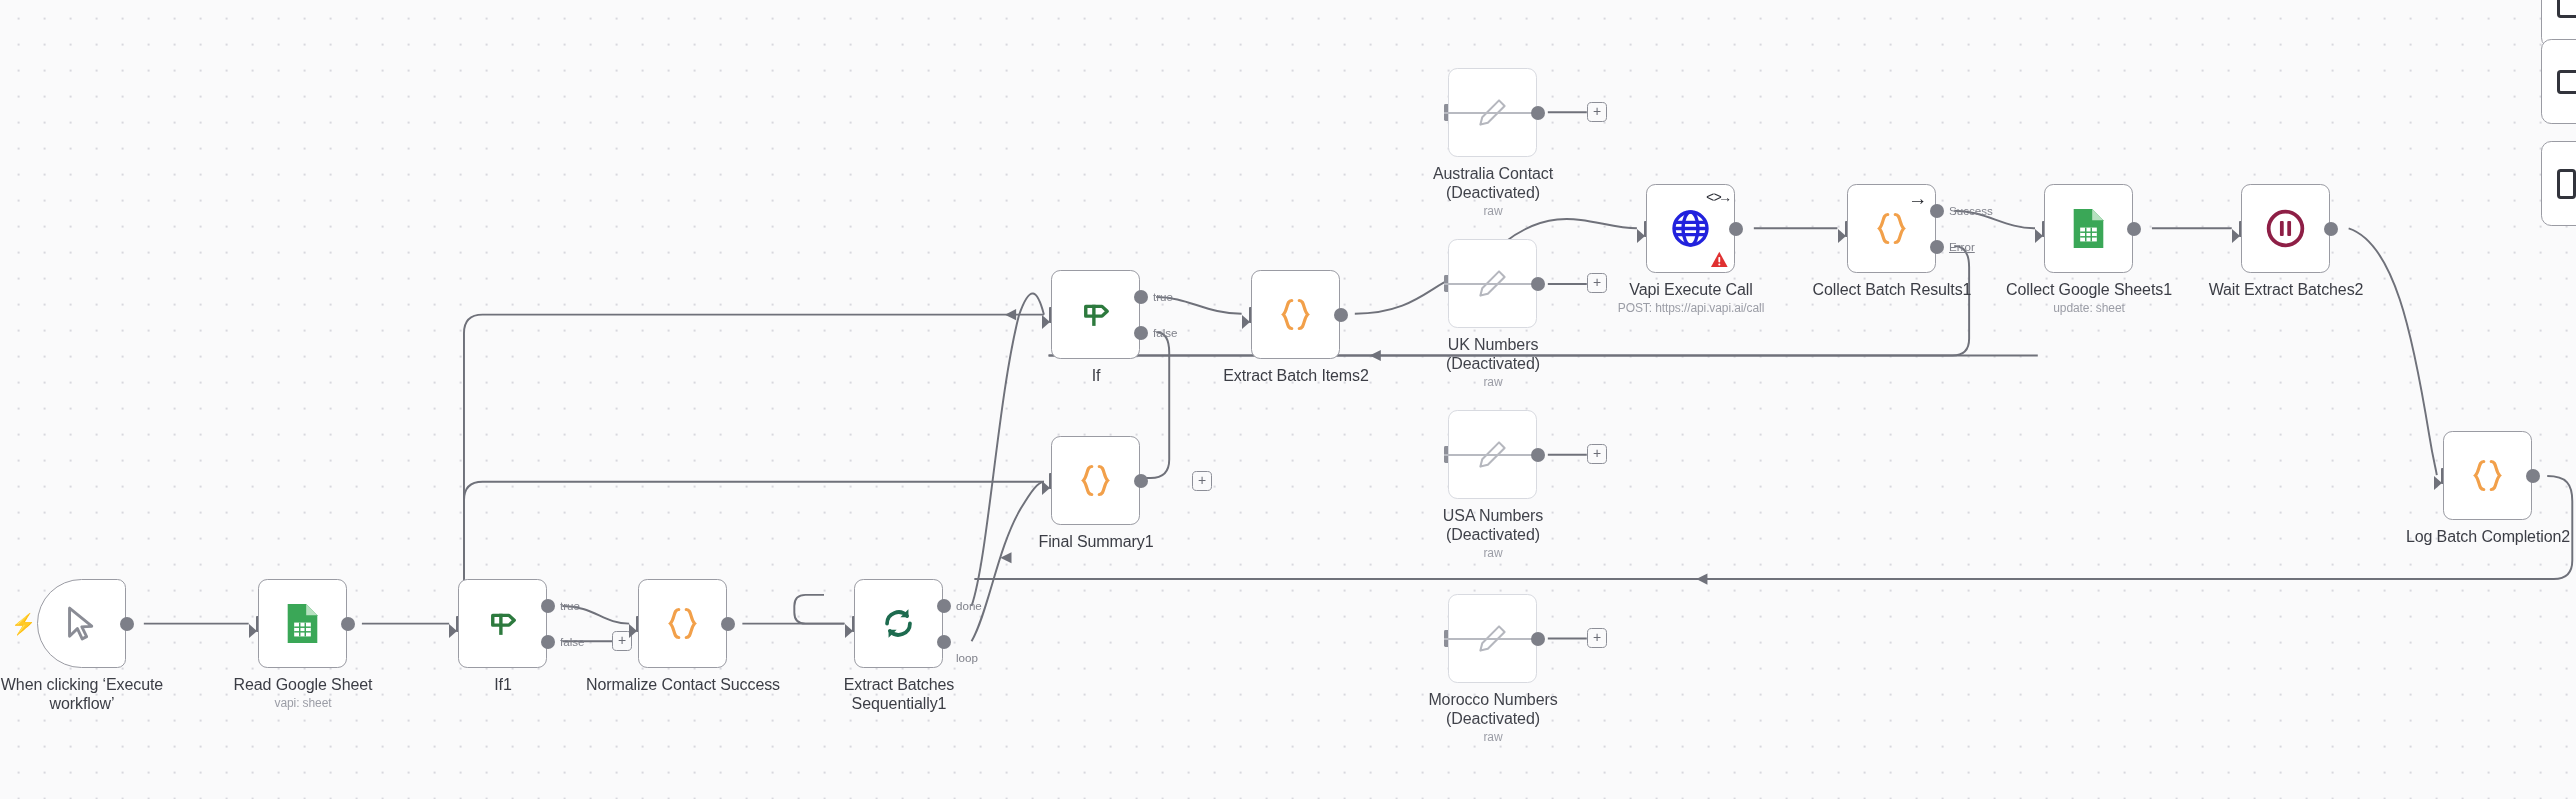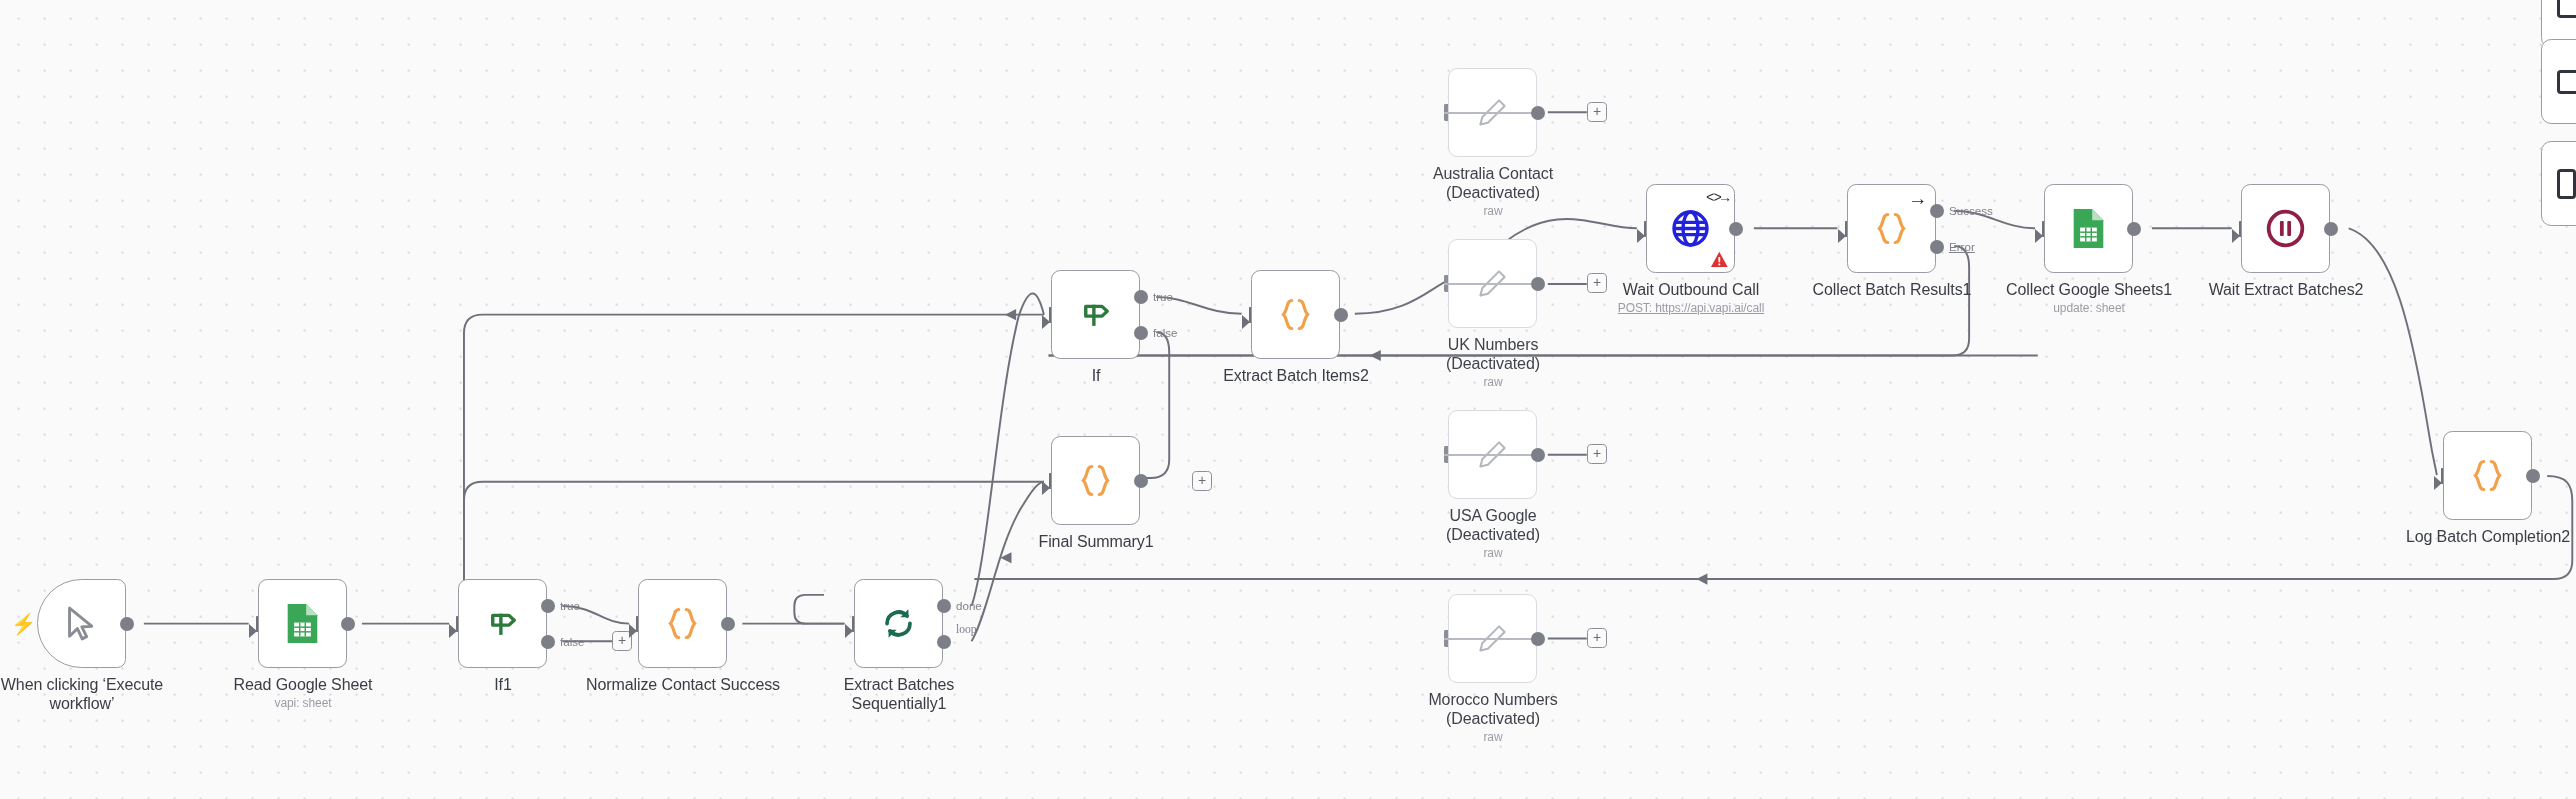--- a/index.html
+++ b/index.html
@@ -334,21 +334,21 @@
       <svg class="icon-svg" width="41" height="41" viewBox="0 0 24 24">
         <path d="M5.3 12 A6.7 6.7 0 0 1 17 7.6" fill="none" stroke="#1d6b4f" stroke-width="2.2" stroke-linecap="round"></path>
         <path d="M18.7 12 A6.7 6.7 0 0 1 7 16.4" fill="none" stroke="#1d6b4f" stroke-width="2.2" stroke-linecap="round"></path>
         <path d="M17.8 3.6 L17.8 8.3 L13.1 8.3 z" fill="#1d6b4f"></path>
         <path d="M6.2 20.4 L6.2 15.7 L10.9 15.7 z" fill="#1d6b4f"></path>
       </svg>
     </div>
     <div class="dot-out" style="left:83px; top:20.4px;"></div>
     <div class="port-label" style="left:102px; top:20.4px;">done</div>
     <div class="dot-out" style="left:83px; top:56px;"></div>
-    <div class="port-label" style="left:102px; top:44px;font-family:Liberation Serif, serif;">loop</div>
+    <div class="port-label" style="left:102px; top:72px;">loop</div>
     <div class="nodelabel">Extract Batches
 Sequentially1</div>
   </div>
 
   <div class="node" style="left:1051px; top:270px;">
     <div class="in-arrow" style="left:-9.3px; top:45px;">
       <div class="tri"></div>
         <div class="bar"></div>
     </div>
     <div class="box">
@@ -428,21 +428,21 @@
   <div class="node" style="left:1448px; top:410px;">
     <div class="in-square" style="left:-3.7px; top:36px;"></div>
     <div class="box disabled">
       <svg class="icon-svg" width="41" height="41" viewBox="0 0 44 44">
         <path d="M29 9 L35 15 L17 33 L9 35 L11 27 z" fill="none" stroke="#b5b7be" stroke-width="2.2" stroke-linejoin="round"></path>
       </svg>
     </div>
     <div style="position:absolute; left:-3.7px; top:44px; width:90px; height:1.5px; background:#b8bac1;"></div>
     <div class="dot-out" style="left:83px; top:38px;"></div>
     <div class="plus-btn" style="left:139px; top:34px;">+</div>
-    <div class="nodelabel disabled">USA Google
+    <div class="nodelabel disabled">USA Numbers
 (Deactivated)</div>
     <div class="subtitle sub2">raw</div>
   </div>
 
   <div class="node" style="left:1448px; top:594px;">
     <div class="in-square" style="left:-3.7px; top:36px;"></div>
     <div class="box disabled">
       <svg class="icon-svg" width="41" height="41" viewBox="0 0 44 44">
         <path d="M29 9 L35 15 L17 33 L9 35 L11 27 z" fill="none" stroke="#b5b7be" stroke-width="2.2" stroke-linejoin="round"></path>
       </svg>
@@ -469,22 +469,22 @@
         <line x1="3" y1="15.4" x2="21" y2="15.4" stroke="#2222dd" stroke-width="1.9"></line>
         <line x1="2.8" y1="12" x2="21.2" y2="12" stroke="#2222dd" stroke-width="1.9"></line>
       </svg>
       <svg class="badge-warn" viewBox="0 0 24 22">
         <path d="M12 1 L23 21 L1 21 z" fill="#e03131"></path>
         <rect x="10.8" y="8" width="2.4" height="7" fill="#ffffff" rx="1"></rect>
         <circle cx="12" cy="17.8" r="1.4" fill="#ffffff"></circle>
       </svg>
     </div>
     <div class="dot-out" style="left:83px; top:38px;"></div>
-    <div class="nodelabel">Wait Outbound Call</div>
-    <div class="subtitle sub1" style="width:278px;text-decoration:underline;">POST: https://api.vapi.ai/call</div>
+    <div class="nodelabel">Vapi Execute Call</div>
+    <div class="subtitle sub1" style="width:278px;">POST: https://api.vapi.ai/call</div>
   </div>
 
   <div class="node" style="left:1847px; top:184px;">
     <div class="in-arrow" style="left:-9.3px; top:45px;">
       <div class="tri"></div>
         <div class="bar"></div>
     </div>
     <div class="box">
       <div class="badge-arrow">→</div>
       <svg class="icon-svg" width="43" height="43" viewBox="0 0 46 46">

